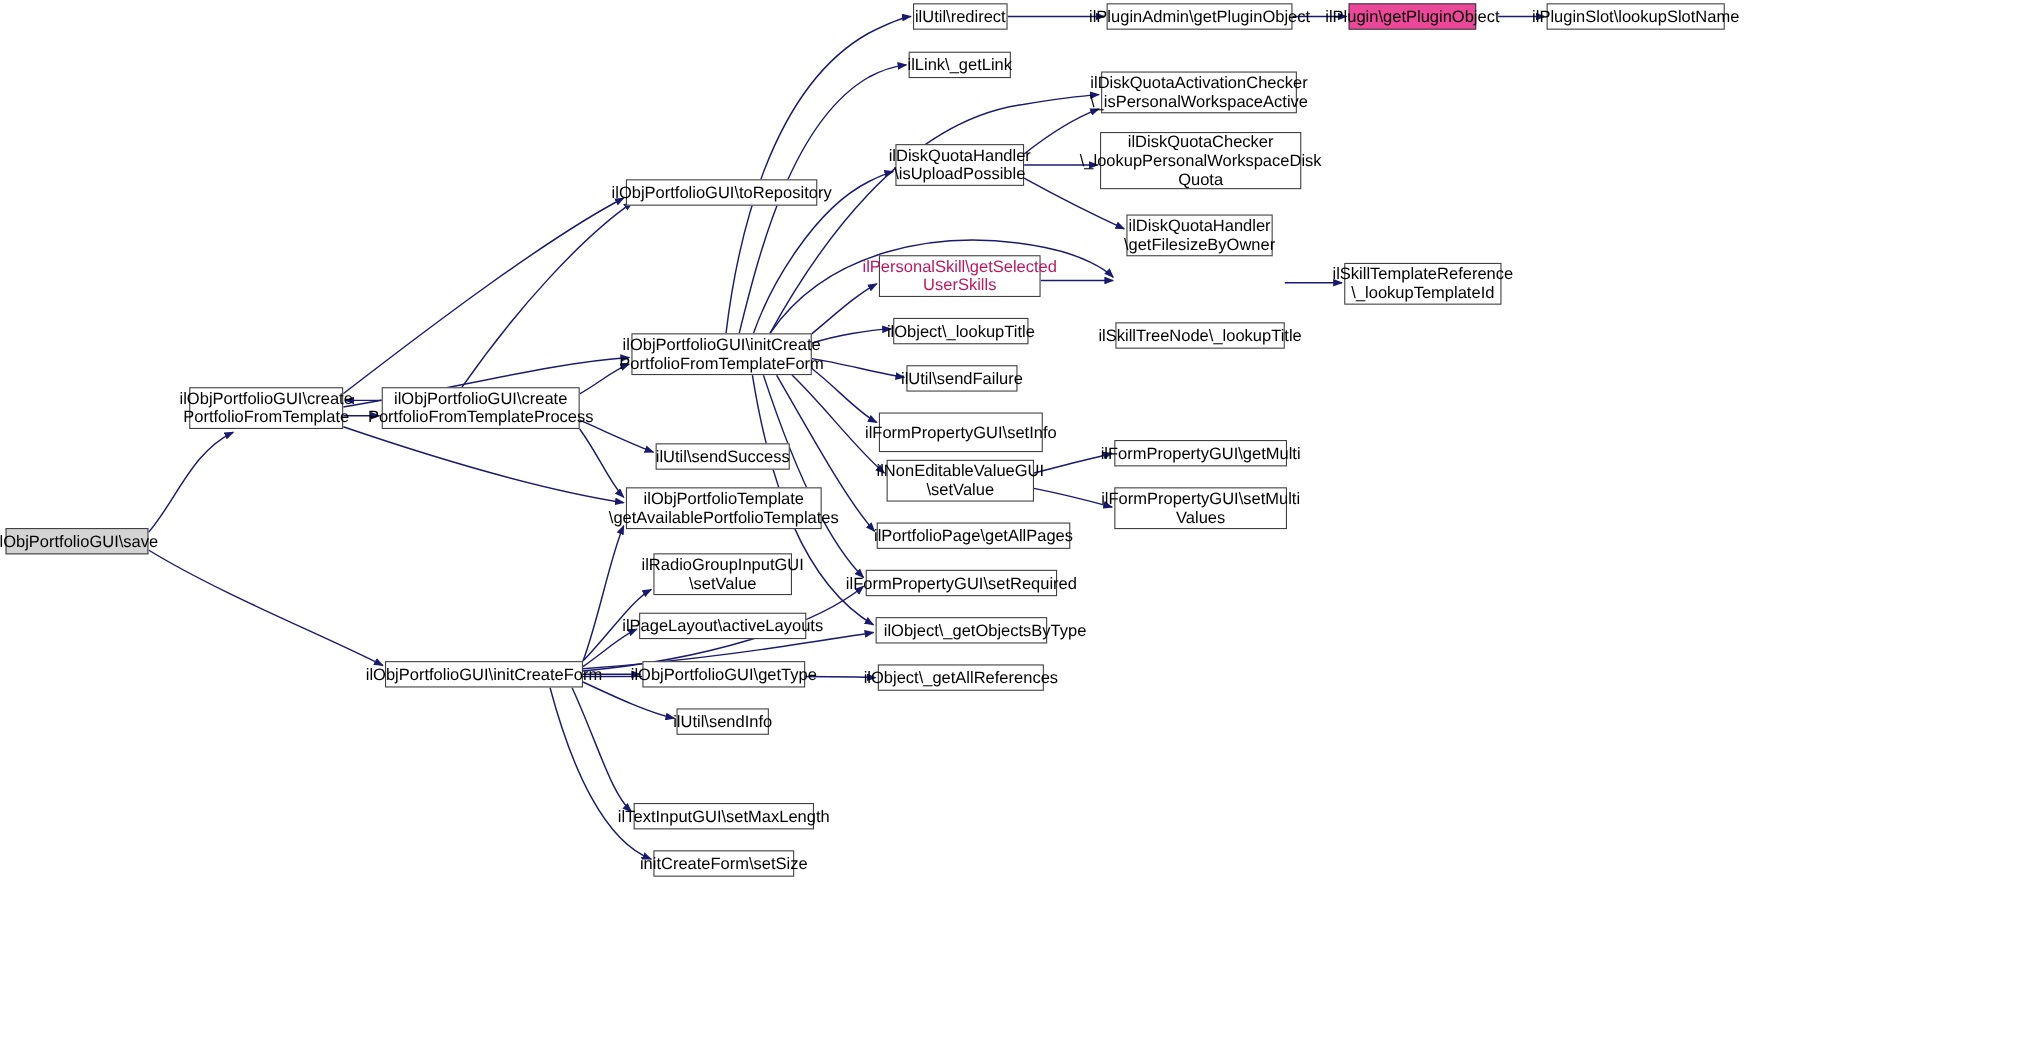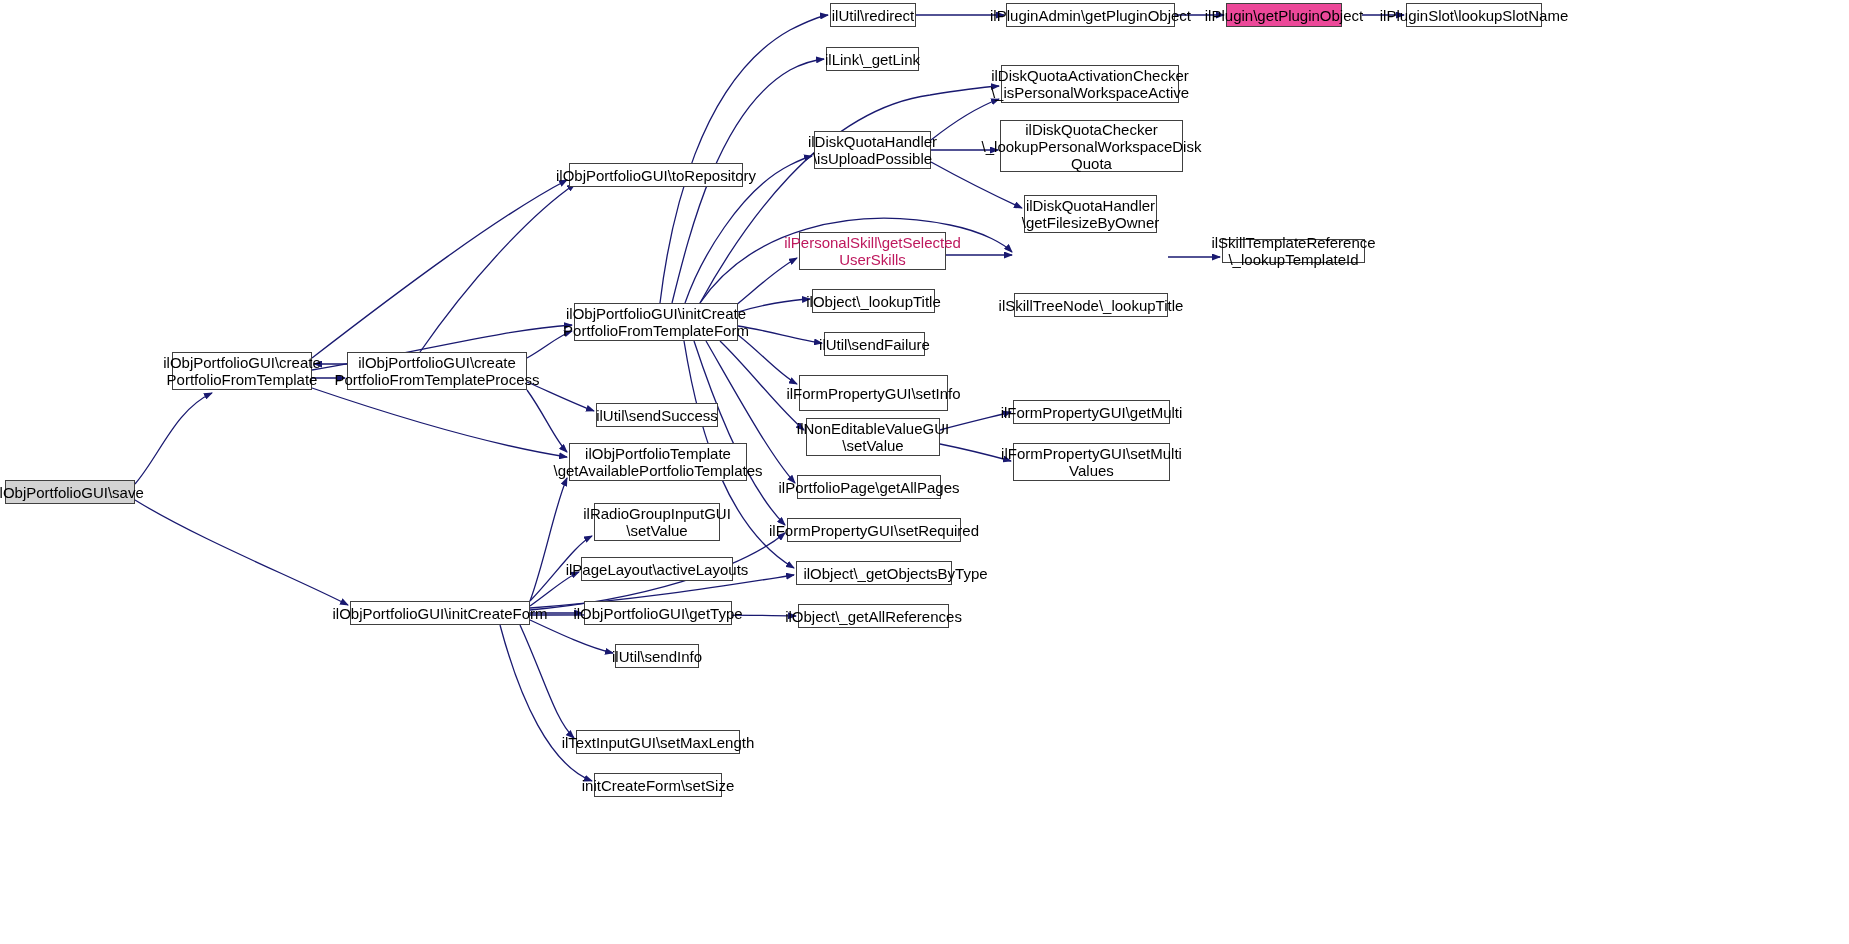--- a/index.html
+++ b/index.html
@@ -129,31 +129,31 @@
       <div class="node" style="left: 1001px; top: 65px; width: 178px; height: 38px; border-color: rgb(64, 64, 64); background: rgb(255, 255, 255); color: rgb(0, 0, 0);"><span>ilDiskQuotaActivationChecker
 \_isPersonalWorkspaceActive</span></div>
       <div class="node" style="left: 1000px; top: 120px; width: 183px; height: 52px; border-color: rgb(64, 64, 64); background: rgb(255, 255, 255); color: rgb(0, 0, 0);"><span>ilDiskQuotaChecker
 \_lookupPersonalWorkspaceDisk
 Quota</span></div>
       <div class="node" style="left: 1024px; top: 195px; width: 133px; height: 38px; border-color: rgb(64, 64, 64); background: rgb(255, 255, 255); color: rgb(0, 0, 0);"><span>ilDiskQuotaHandler
 \getFilesizeByOwner</span></div>
       <div class="node" style="left: 799px; top: 232px; width: 147px; height: 38px; border-color: rgb(64, 64, 64); background: rgb(255, 255, 255); color: #be185d;"><span>ilPersonalSkill\getSelected
 UserSkills</span></div>
       <div class="node" style="left: 1014px; top: 245px; width: 154px; height: 24px; border-color: rgb(64, 64, 64); background: rgb(255, 255, 255); color: rgb(0, 0, 0); margin-top: 48px;"><span>ilSkillTreeNode\_lookupTitle</span></div>
-      <div class="node" style="left: 1222px; top: 239px; width: 143px; height: 24px; border-color: rgb(64, 64, 64); background: rgb(255, 255, 255); color: rgb(0, 0, 0);"><span>ilSkillTemplateReference
+      <div class="node" style="left: 1222px; top: 239px; width: 143px; height: 38px; border-color: rgb(64, 64, 64); background: rgb(255, 255, 255); color: rgb(0, 0, 0);"><span>ilSkillTemplateReference
 \_lookupTemplateId</span></div>
       <div class="node" style="left: 812px; top: 289px; width: 123px; height: 24px; border-color: rgb(64, 64, 64); background: rgb(255, 255, 255); color: rgb(0, 0, 0);"><span>ilObject\_lookupTitle</span></div>
       <div class="node" style="left: 824px; top: 332px; width: 101px; height: 24px; border-color: rgb(64, 64, 64); background: rgb(255, 255, 255); color: rgb(0, 0, 0);"><span>ilUtil\sendFailure</span></div>
       <div class="node" style="left: 799px; top: 375px; width: 149px; height: 36px; border-color: rgb(64, 64, 64); background: rgb(255, 255, 255); color: rgb(0, 0, 0);"><span>ilFormPropertyGUI\setInfo</span></div>
       <div class="node" style="left: 806px; top: 418px; width: 134px; height: 38px; border-color: rgb(64, 64, 64); background: rgb(255, 255, 255); color: rgb(0, 0, 0);"><span>ilNonEditableValueGUI
 \setValue</span></div>
       <div class="node" style="left: 1013px; top: 400px; width: 157px; height: 24px; border-color: rgb(64, 64, 64); background: rgb(255, 255, 255); color: rgb(0, 0, 0);"><span>ilFormPropertyGUI\getMulti</span></div>
       <div class="node" style="left: 1013px; top: 443px; width: 157px; height: 38px; border-color: rgb(64, 64, 64); background: rgb(255, 255, 255); color: rgb(0, 0, 0);"><span>ilFormPropertyGUI\setMulti
 Values</span></div>
-      <div class="node" style="left: 797px; top: 475px; width: 144px; height: 24px; border-color: rgb(64, 64, 64); background: rgb(255, 255, 255); color: rgb(0, 0, 0);"><span>ilPortfolioPage\getAllPages</span></div>
+      <div class="node" style="left: 797px; top: 475px; width: 176px; height: 24px; border-color: rgb(64, 64, 64); background: rgb(255, 255, 255); color: rgb(0, 0, 0);"><span>ilPortfolioPage\getAllPages</span></div>
       <div class="node" style="left: 787px; top: 518px; width: 174px; height: 24px; border-color: rgb(64, 64, 64); background: rgb(255, 255, 255); color: rgb(0, 0, 0);"><span>ilFormPropertyGUI\setRequired</span></div>
       <div class="node" style="left: 796px; top: 561px; width: 156px; height: 24px; border-color: rgb(64, 64, 64); background: rgb(255, 255, 255); color: rgb(0, 0, 0); padding-left: 47px;"><span>ilObject\_getObjectsByType</span></div>
       <div class="node" style="left: 798px; top: 604px; width: 151px; height: 24px; border-color: rgb(64, 64, 64); background: rgb(255, 255, 255); color: rgb(0, 0, 0);"><span>ilObject\_getAllReferences</span></div>
       <div class="node" style="left: 1006px; top: 3px; width: 169px; height: 24px; border-color: rgb(64, 64, 64); background: rgb(255, 255, 255); color: rgb(0, 0, 0);"><span>ilPluginAdmin\getPluginObject</span></div>
       <div class="node" style="left: 1226px; top: 3px; width: 116px; height: 24px; border-color: rgb(64, 64, 64); background: #ec4899; color: rgb(0, 0, 0);"><span>ilPlugin\getPluginObject</span></div>
-      <div class="node" style="left: 1406px; top: 3px; width: 136px; height: 24px; border-color: rgb(64, 64, 64); background: rgb(255, 255, 255); color: rgb(0, 0, 0);"><span>ilPluginSlot\lookupSlotName</span></div>
+      <div class="node" style="left: 1406px; top: 3px; width: 162px; height: 24px; border-color: rgb(64, 64, 64); background: rgb(255, 255, 255); color: rgb(0, 0, 0);"><span>ilPluginSlot\lookupSlotName</span></div>
     </div>
 </div>
 
 </body></html>

